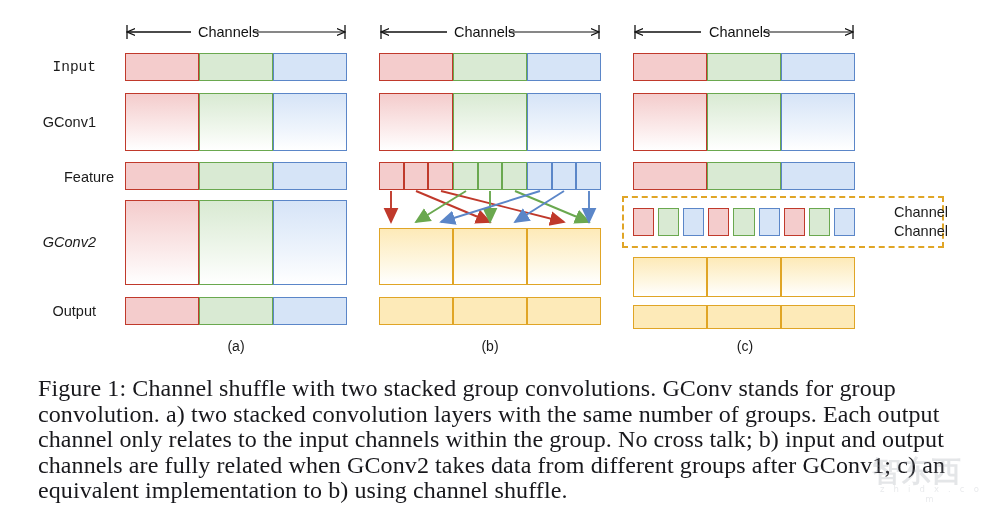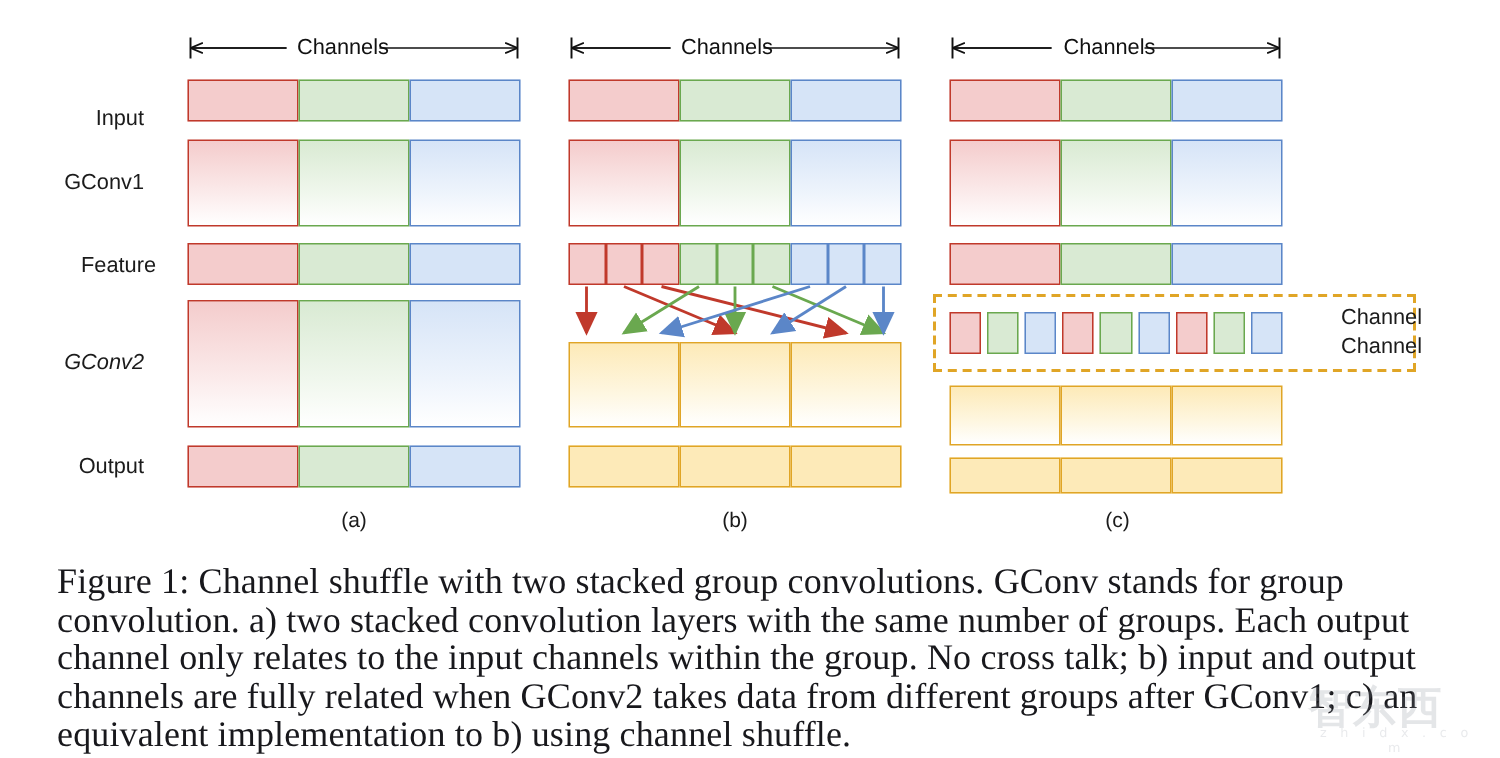--- a/index.html
+++ b/index.html
@@ -60,23 +60,23 @@
   .wm .dm{
     font-family:"DejaVu Sans",sans-serif;font-size:8.5px;color:#9aa0aa;
     letter-spacing:3.2px;text-align:center;
   }
 </style>
 </head>
 <body>
 
 <div id="fig">
 
-  <div class="rowlabel" style="left:0px;top:71px;">Input</div>
+  <div class="rowlabel" style="left:0px;top:59px;font-family:Liberation Mono, monospace;">Input</div>
   <div class="rowlabel" style="left:0px;top:114px;">GConv1</div>
-  <div class="rowlabel" style="left:8px;top:169px;">Feature</div>
+  <div class="rowlabel" style="left:18px;top:169px;">Feature</div>
   <div class="rowlabel" style="left:0px;top:234px;font-style:italic;">GConv2</div>
   <div class="rowlabel" style="left:0px;top:303px;">Output</div>
 
   <div class="chan-label" style="left:196px;top:24px;">Channels</div>
   <div class="chan-label" style="left:452px;top:24px;">Channels</div>
   <div class="chan-label" style="left:707px;top:24px;">Channels</div>
 
   <div class="bar" style="left:125px;top:53px;width:222px;height:28px;">
     <div class="seg r"></div>
     <div class="seg g"></div>

